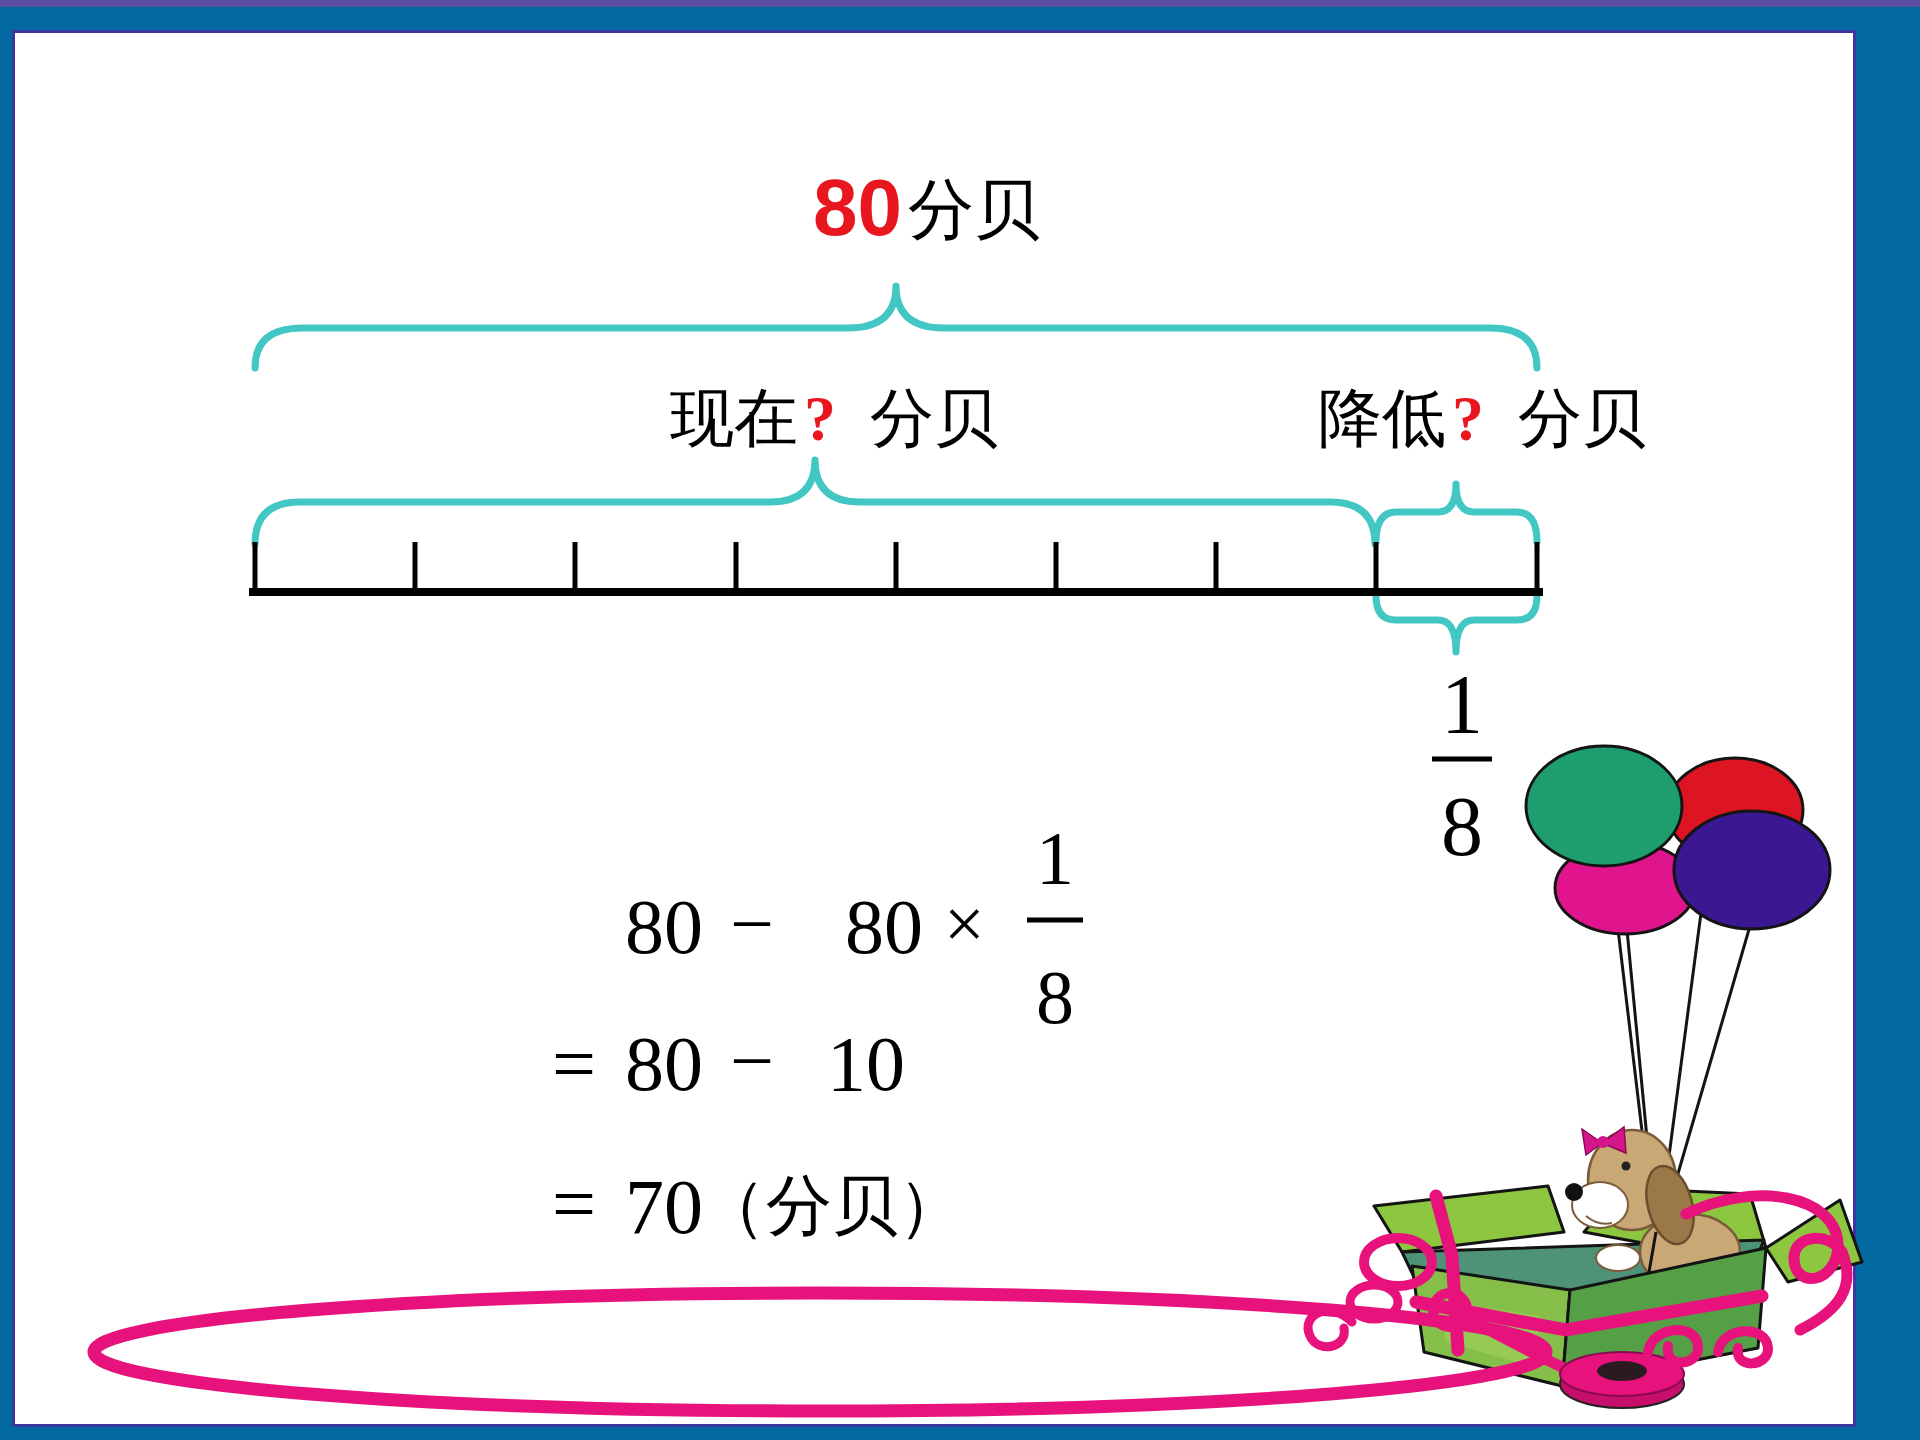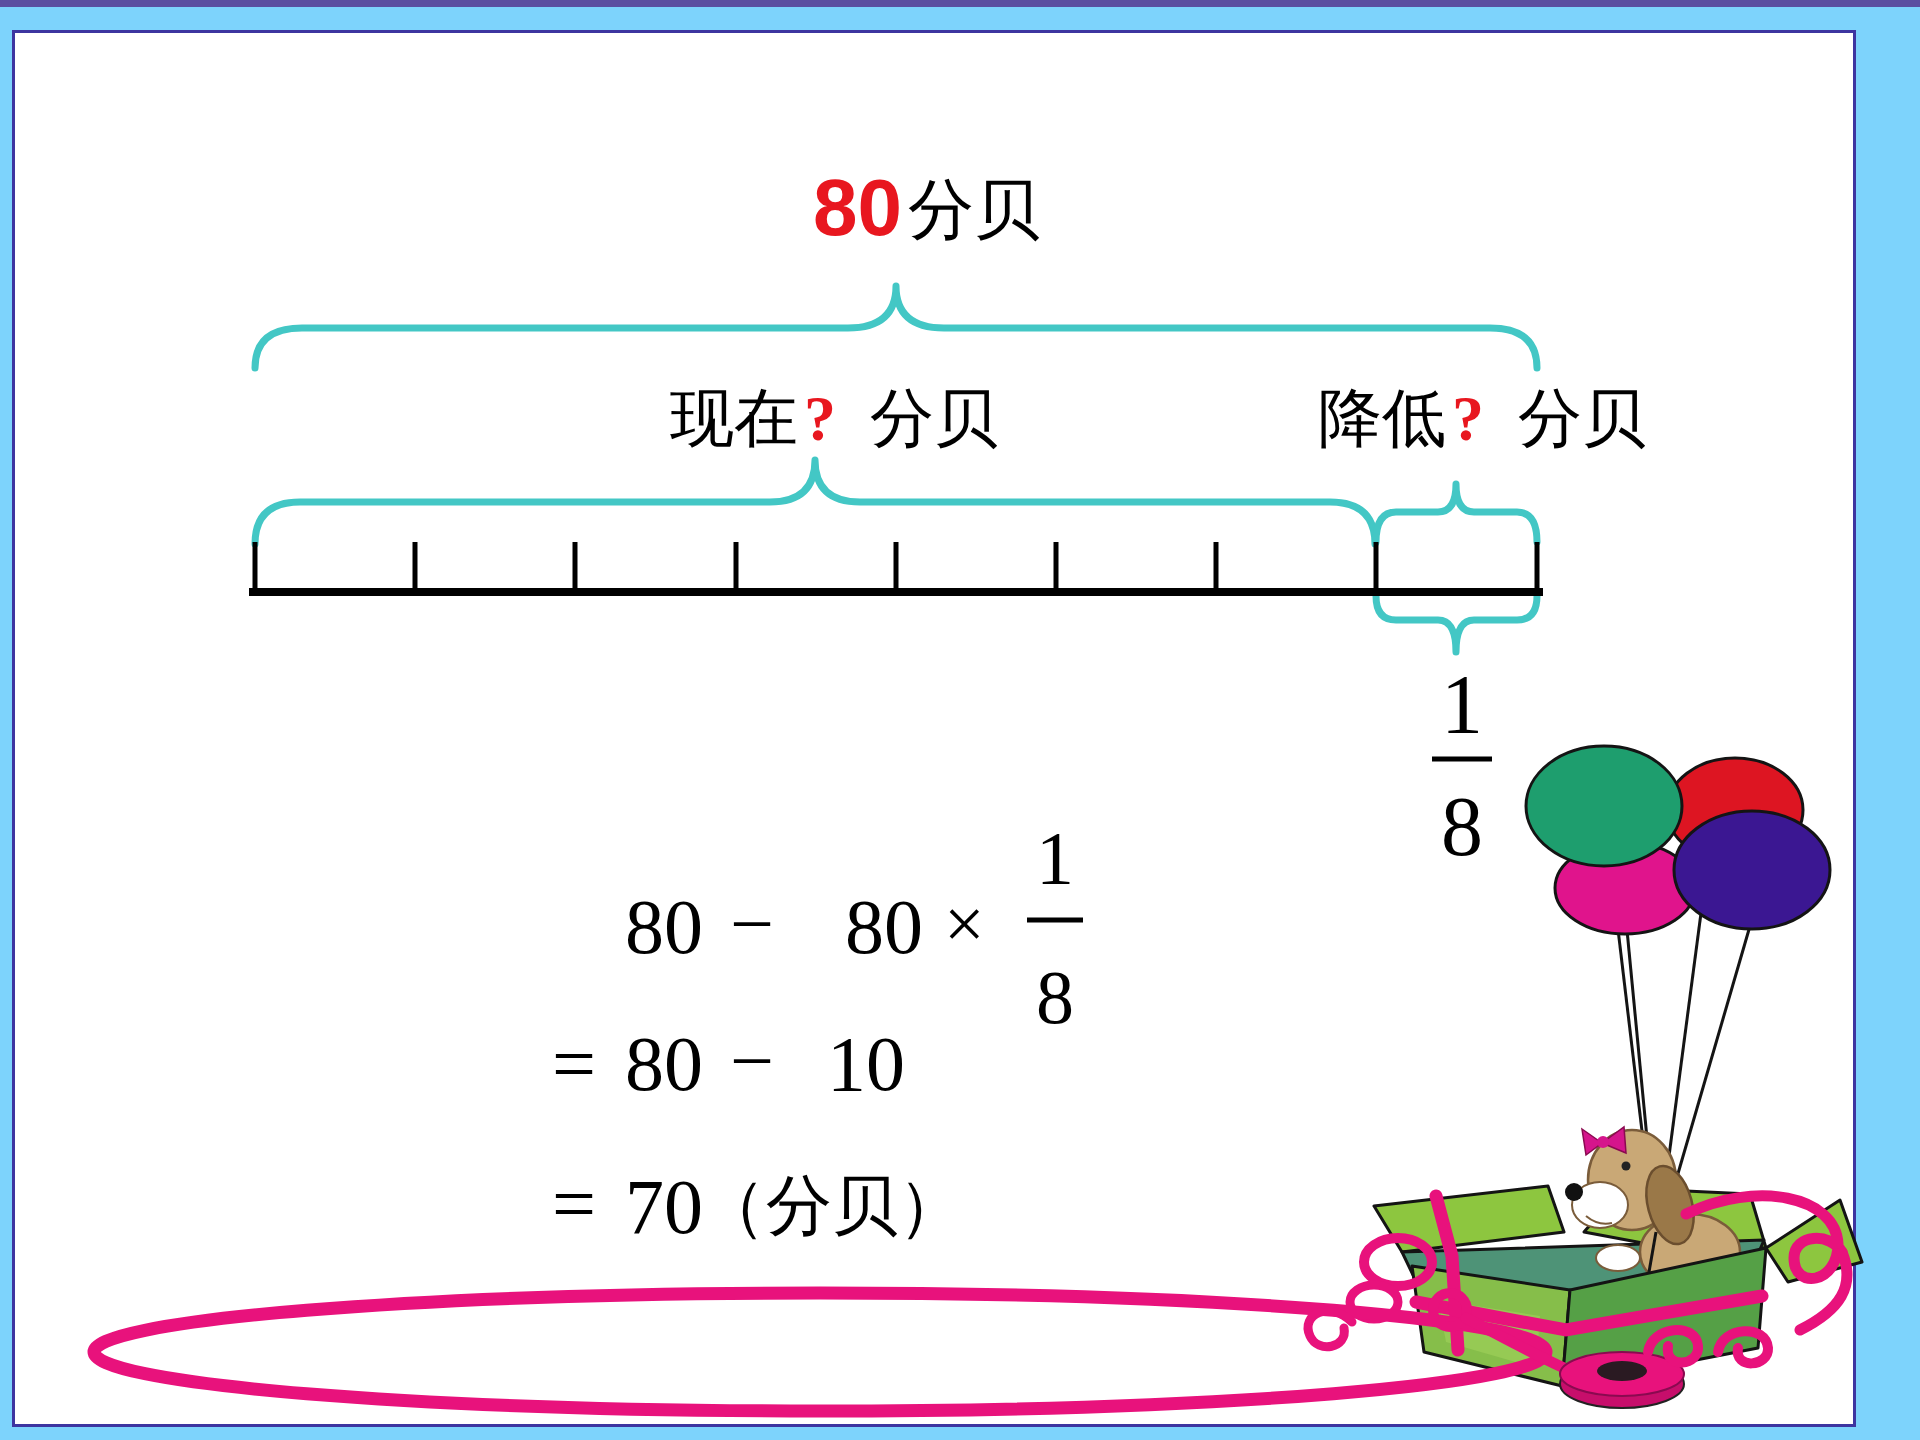--- a/index.html
+++ b/index.html
@@ -1,16 +1,16 @@
 <!DOCTYPE html>
 <html style="--c-accent-red: #E8171F; --c-brace-cyan: #43C7C5; --c-ribbon-pink: #E8127C; --c-balloon-green: #1E9E6E; --c-balloon-red: #DD1522; --c-balloon-purple: #3B1792; --c-balloon-pink: #E0148C; --c-box-flap: #8DC63F; --c-box-front: #86BE4A; --c-box-side: #55A046; --c-box-inner: #4E9377; --c-dog-tan: #C9A876; --c-border-purple: #3D35A0; --c-top-strip: #5B4FA0;"><head>
 <meta charset="utf-8">
 <style>
   html,body{margin:0;padding:0;background:#ffffff;}
-  .stage{position:relative;width:1920px;height:1440px;background:#7dd3fc;overflow:hidden;
+  .stage{position:relative;width:1920px;height:1440px;background:#0369a1;overflow:hidden;
          font-family:"Liberation Serif", serif;}
   svg{position:absolute;left:0;top:0;}
   .brace{fill:none;stroke:var(--c-brace-cyan);stroke-width:7;stroke-linecap:round;stroke-linejoin:round;}
   .bar-line{stroke:#000;stroke-linecap:butt;}
   .num{font-family:"Liberation Serif", serif;fill:#000;}
   .cjk{font-family:"Liberation Serif", serif;fill:#000;}
   .red{fill:var(--c-accent-red);}
   .b{font-weight:bold;}
   .sans{font-family:"Liberation Sans", sans-serif;}
   .string{stroke:#141414;stroke-width:3;fill:none;}

